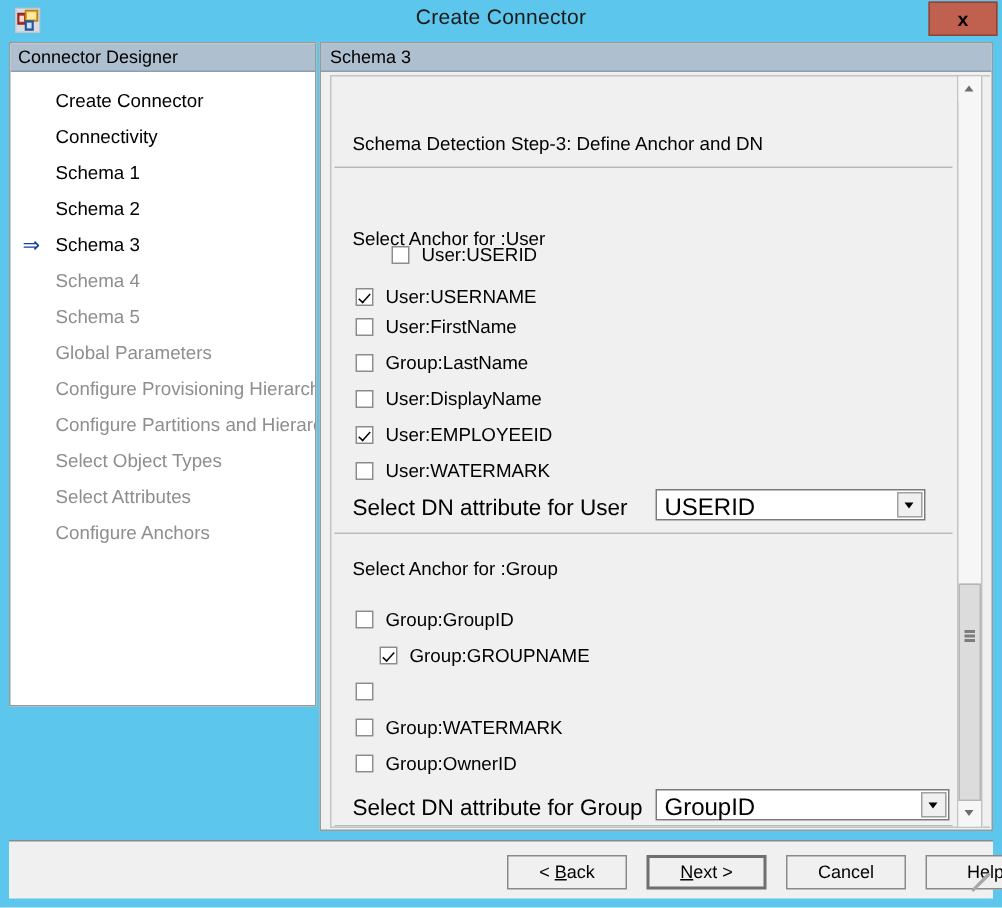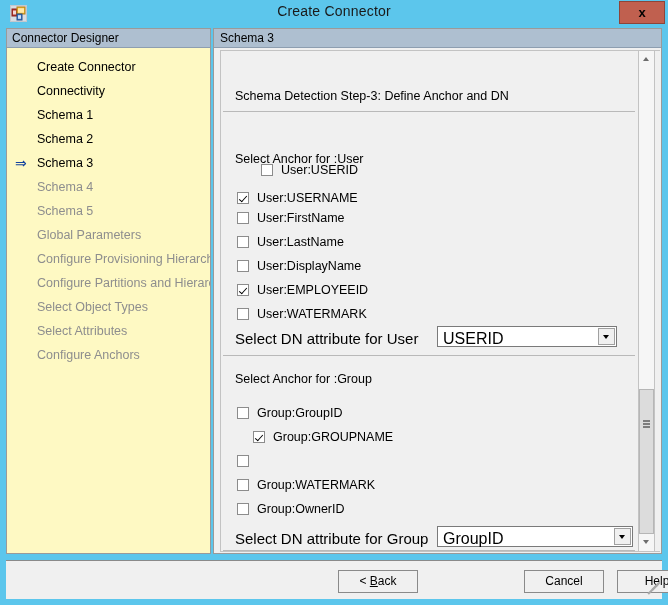--- a/index.html
+++ b/index.html
@@ -56,22 +56,22 @@
     font-weight: bold;
     text-align: center;
     line-height: 21px;
     cursor: pointer;
   }
 
   
   #left-pane {
     position: absolute;
     left: 6px; top: 28px;
-    width: 205px; height: 526px;
-    background: #fef9c3;
+    width: 205px; height: 443px;
+    background: #ffffff;
     border: 1px solid #9a9a9a;
     box-sizing: border-box;
     overflow: hidden;
   }
   #left-header {
     position: absolute;
     left: 0; top: 0;
     width: 203px; height: 19px;
     background: #aebfd0;
     border-bottom: 1px solid #8d9eb0;
@@ -368,21 +368,21 @@
       <div id="content">
 
         <div class="step-title">Schema Detection Step-3: Define Anchor and DN</div>
         <div class="hr" style="top:60px;"></div>
 
         <div class="section-label" style="top:78px;margin-top:23px;">Select Anchor for :User</div>
         <div id="user-checkboxes">
             <div class="cb-row" style="top: 112px; padding-left: 24px;"><span class="cb-box"></span><span class="cb-label">User:USERID</span></div>
             <div class="cb-row" style="top: 140px;"><span class="cb-box checked"></span><span class="cb-label">User:USERNAME</span></div>
             <div class="cb-row" style="top: 160px;"><span class="cb-box"></span><span class="cb-label">User:FirstName</span></div>
-            <div class="cb-row" style="top: 184px;"><span class="cb-box"></span><span class="cb-label">User:LastName</span></div>
+            <div class="cb-row" style="top: 184px;"><span class="cb-box"></span><span class="cb-label">Group:LastName</span></div>
             <div class="cb-row" style="top: 208px;"><span class="cb-box"></span><span class="cb-label">User:DisplayName</span></div>
             <div class="cb-row" style="top: 232px;"><span class="cb-box checked"></span><span class="cb-label">User:EMPLOYEEID</span></div>
             <div class="cb-row" style="top: 256px;"><span class="cb-box"></span><span class="cb-label">User:WATERMARK</span></div>
           </div>
         <div class="dn-label" style="top:279px;">Select DN attribute for User</div>
         <div class="combo" style="left:216px; top:275px; width:180px;">
           <span class="combo-value">USERID</span>
           <span class="combo-arrow"></span>
         </div>
 
@@ -412,20 +412,23 @@
         <span class="grip"></span>
       </div>
       <div class="sb-btn down"></div>
     </div>
   </div>
 
   <div id="buttonbar">
     <div class="dlg-btn" style="left:332px;">
       <span>&lt; <u>B</u>ack</span>
     </div>
+    <div class="dlg-btn default" style="left:425px;">
+      <span><u>N</u>ext &gt;</span>
+    </div>
     <div class="dlg-btn" style="left:518px;">Cancel</div>
     <div class="dlg-btn" style="left:611px;">Help</div>
     <div id="grip">
       <i style="left:10px; top:2px;  width:5px;"></i>
       <i style="left:6px;  top:6px;  width:9px;"></i>
       <i style="left:2px;  top:10px; width:13px;"></i>
     </div>
   </div>
 </div>
 

